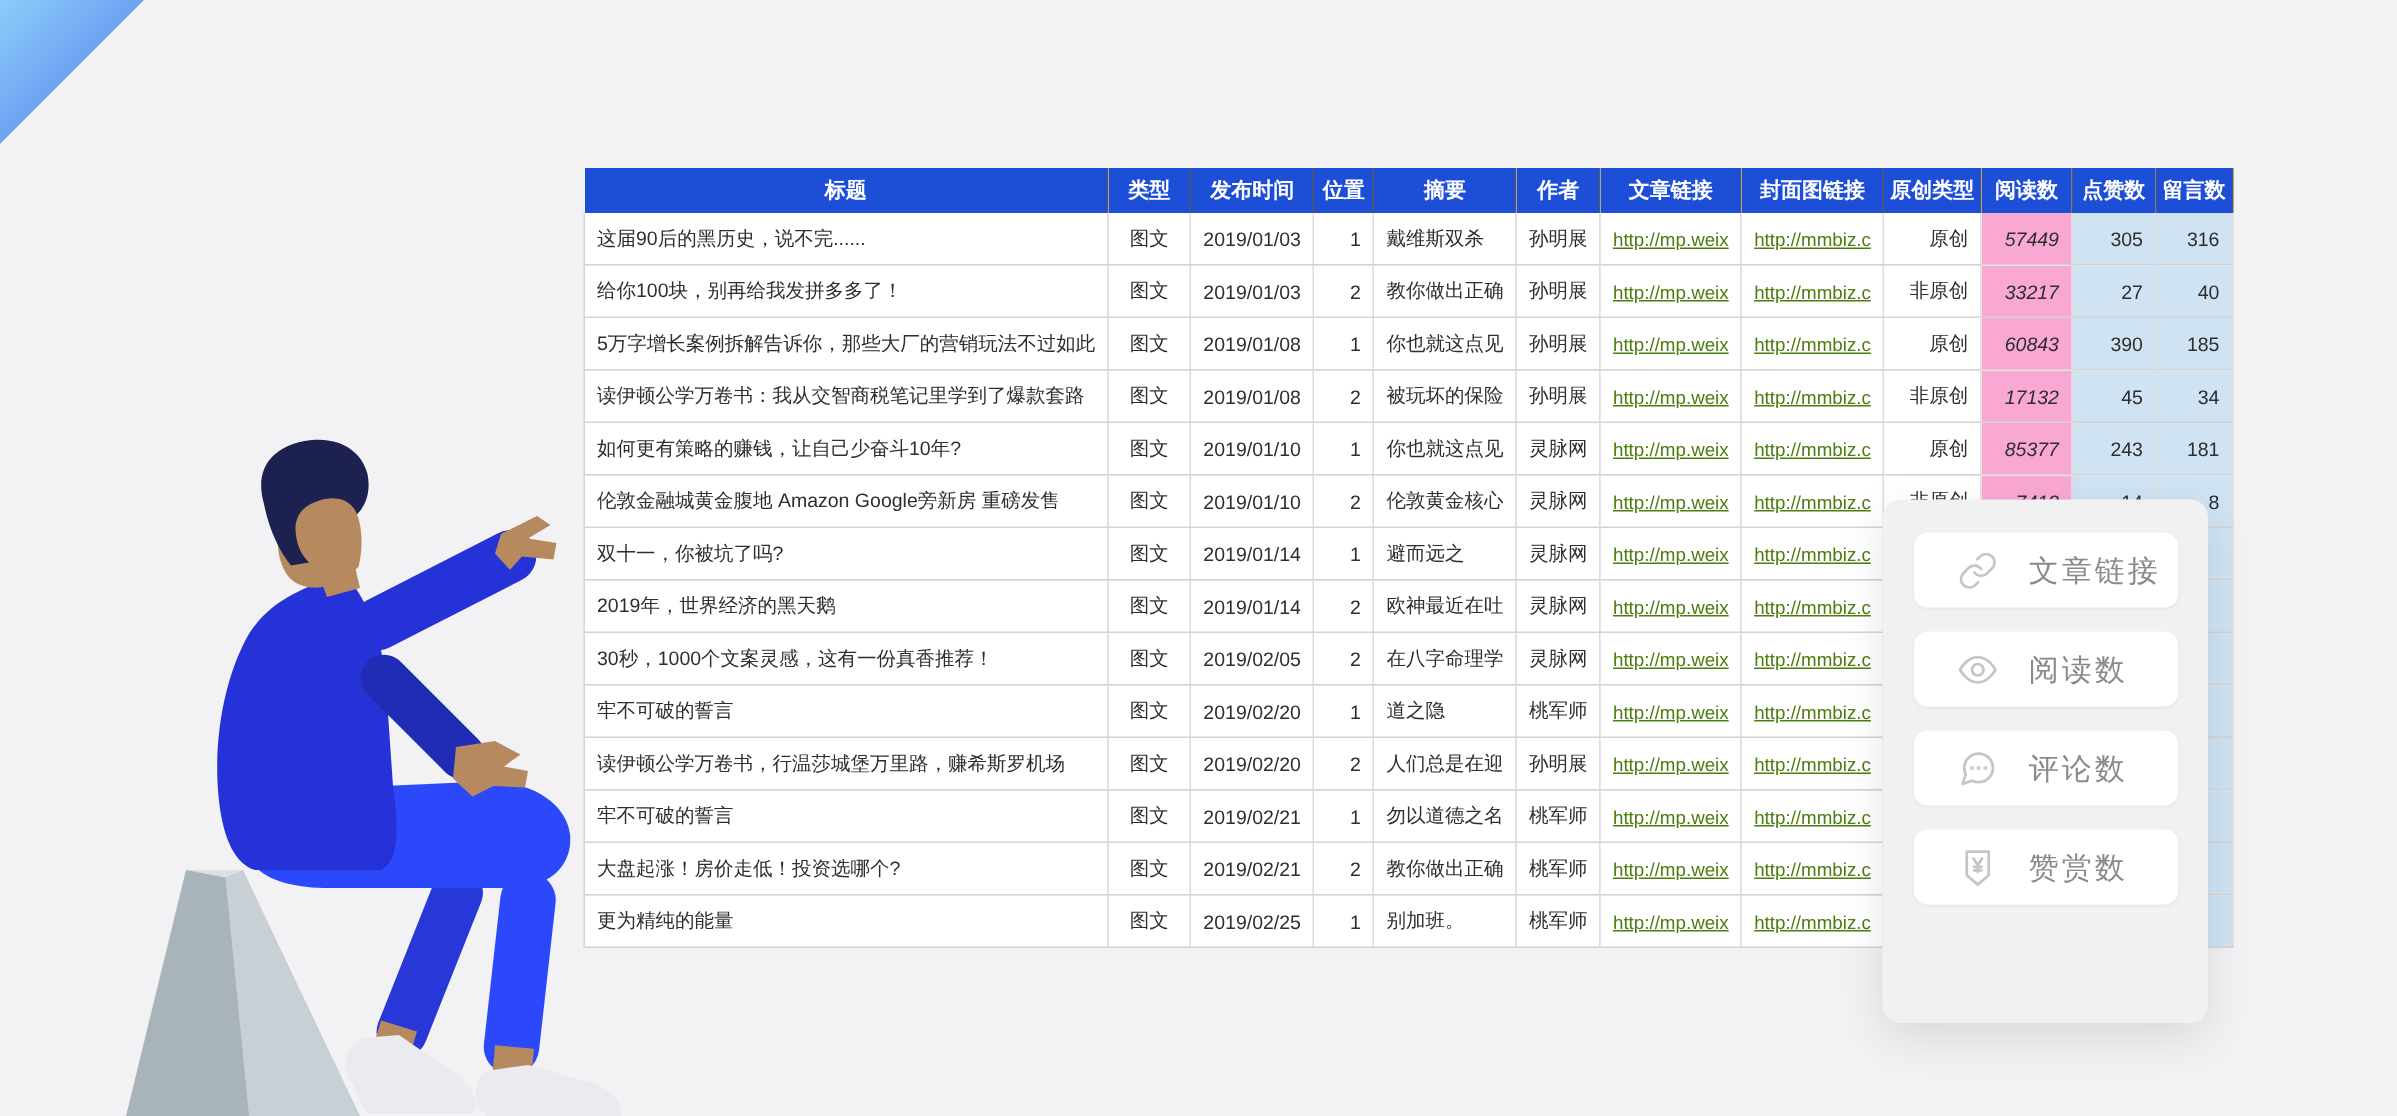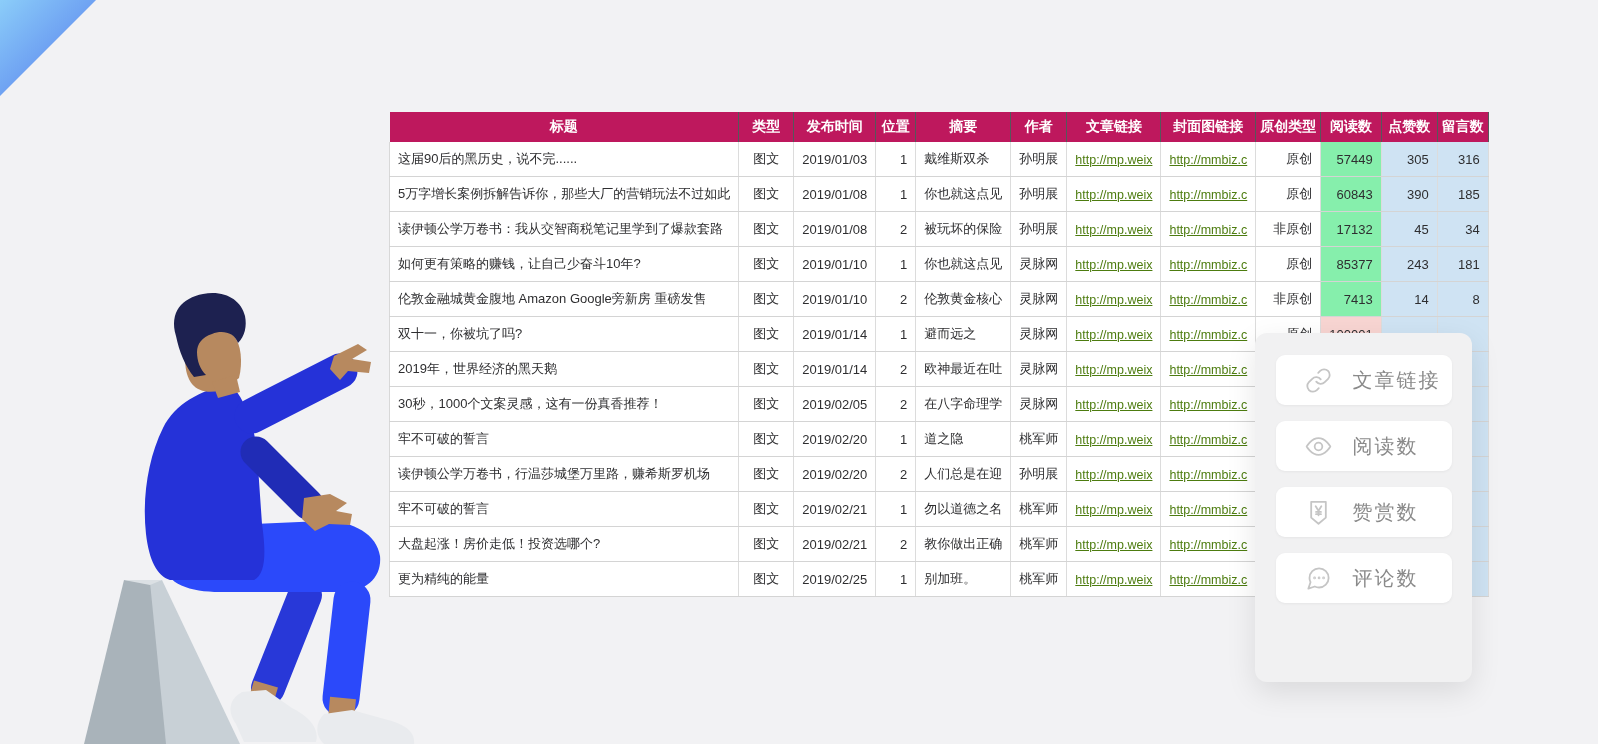--- a/index.html
+++ b/index.html
@@ -14,32 +14,32 @@
     background:linear-gradient(135deg,#8bcdf9 0%,#5b84ee 85%);
     clip-path:polygon(0 0,100% 0,0 100%);
     filter:drop-shadow(4px 4px 6px rgba(90,115,200,.35));
   }
   
   .person-svg{position:absolute;left:0;top:0;pointer-events:none;}
   
   .table-wrap{position:absolute;left:389px;top:112px;}
   table{border-collapse:collapse;table-layout:fixed;}
   th{
-    background:#be185d;color:#ffffff;font-size:14px;font-weight:bold;
+    background:#1d4ed8;color:#ffffff;font-size:14px;font-weight:bold;
     height:30px;text-align:center;border-right:1px solid #57575a;
     padding:0 4px;white-space:nowrap;overflow:hidden;
   }
   td{
     height:34px;font-size:13px;color:#2e2e30;background:#ffffff;
     border-right:1px solid #dcdcdc;border-bottom:1px solid #d4d4d4;
     padding:0 8px;white-space:nowrap;overflow:hidden;
   }
   td:first-child{border-left:1px solid #d8d8d8;}
   td a{color:#4d7c0f;text-decoration:underline;font-size:12.5px;}
-  td.cell-green{background:#86efac;}
+  td.cell-green{background:#f9a8d4;font-style:italic;}
   td.cell-red{background:#f8d5d2;}
   td.cell-blue{background:#cfe3f3;}
   
   .panel{
     position:absolute;left:1255px;top:333px;width:217px;height:349px;
     background:#f1f1f2;border-radius:12px;
     box-shadow:0 10px 30px rgba(0,0,0,.10);
     z-index:10;
   }
   .pill{
@@ -130,20 +130,34 @@
           <td style="text-align: left;">戴维斯双杀</td>
           <td style="text-align: left;">孙明展</td>
           <td style="text-align: left;"><a href="#">http://mp.weix</a></td>
           <td style="text-align: left;"><a href="#">http://mmbiz.c</a></td>
           <td style="text-align: right;">原创</td>
           <td class="cell-green" style="text-align: right;">57449</td>
           <td class="cell-blue" style="text-align: right;">305</td>
           <td class="cell-blue" style="text-align: right;">316</td>
         </tr>
         <tr>
+          <td style="text-align: left;">给你100块，别再给我发拼多多了！</td>
+          <td style="text-align: center;">图文</td>
+          <td style="text-align: center;">2019/01/03</td>
+          <td style="text-align: right;">2</td>
+          <td style="text-align: left;">教你做出正确</td>
+          <td style="text-align: left;">孙明展</td>
+          <td style="text-align: left;"><a href="#">http://mp.weix</a></td>
+          <td style="text-align: left;"><a href="#">http://mmbiz.c</a></td>
+          <td style="text-align: right;">非原创</td>
+          <td class="cell-green" style="text-align: right;">33217</td>
+          <td class="cell-blue" style="text-align: right;">27</td>
+          <td class="cell-blue" style="text-align: right;">40</td>
+        </tr>
+        <tr>
           <td style="text-align: left;">5万字增长案例拆解告诉你，那些大厂的营销玩法不过如此</td>
           <td style="text-align: center;">图文</td>
           <td style="text-align: center;">2019/01/08</td>
           <td style="text-align: right;">1</td>
           <td style="text-align: left;">你也就这点见</td>
           <td style="text-align: left;">孙明展</td>
           <td style="text-align: left;"><a href="#">http://mp.weix</a></td>
           <td style="text-align: left;"><a href="#">http://mmbiz.c</a></td>
           <td style="text-align: right;">原创</td>
           <td class="cell-green" style="text-align: right;">60843</td>
@@ -323,30 +337,30 @@
       <svg viewBox="0 0 24 24">
           <path d="M1.5 12s4-7.5 10.5-7.5S22.5 12 22.5 12s-4 7.5-10.5 7.5S1.5 12 1.5 12z"></path>
           <circle cx="12" cy="12" r="3.4"></circle>
         </svg>
     </span>
     <span class="plabel">阅读数</span>
   </div>
   <div class="pill">
     <span class="picon">
       <svg viewBox="0 0 24 24">
-          <path d="M5.5 2.5h13v14l-6.5 5.5-6.5-5.5z"></path>
-          <path d="M9.5 6.5l2.5 4 2.5-4M12 10.5v4M9.8 11.5h4.4M9.8 13.5h4.4"></path>
-        </svg>
-    </span>
-    <span class="plabel">赞赏数</span>
-  </div>
-  <div class="pill">
-    <span class="picon">
-      <svg viewBox="0 0 24 24">
           <path d="M21 11.5a8.5 8.5 0 0 1-8.5 8.5 8.4 8.4 0 0 1-3.8-.9L3 21l1.9-5.7a8.4 8.4 0 0 1-.9-3.8A8.5 8.5 0 0 1 12.5 3 8.5 8.5 0 0 1 21 11.5z"></path>
           <circle cx="8.5" cy="11.5" r="0.4"></circle>
           <circle cx="12.5" cy="11.5" r="0.4"></circle>
           <circle cx="16.5" cy="11.5" r="0.4"></circle>
         </svg>
     </span>
     <span class="plabel">评论数</span>
   </div>
+  <div class="pill">
+    <span class="picon">
+      <svg viewBox="0 0 24 24">
+          <path d="M5.5 2.5h13v14l-6.5 5.5-6.5-5.5z"></path>
+          <path d="M9.5 6.5l2.5 4 2.5-4M12 10.5v4M9.8 11.5h4.4M9.8 13.5h4.4"></path>
+        </svg>
+    </span>
+    <span class="plabel">赞赏数</span>
+  </div>
 </div>
 
 </body></html>

